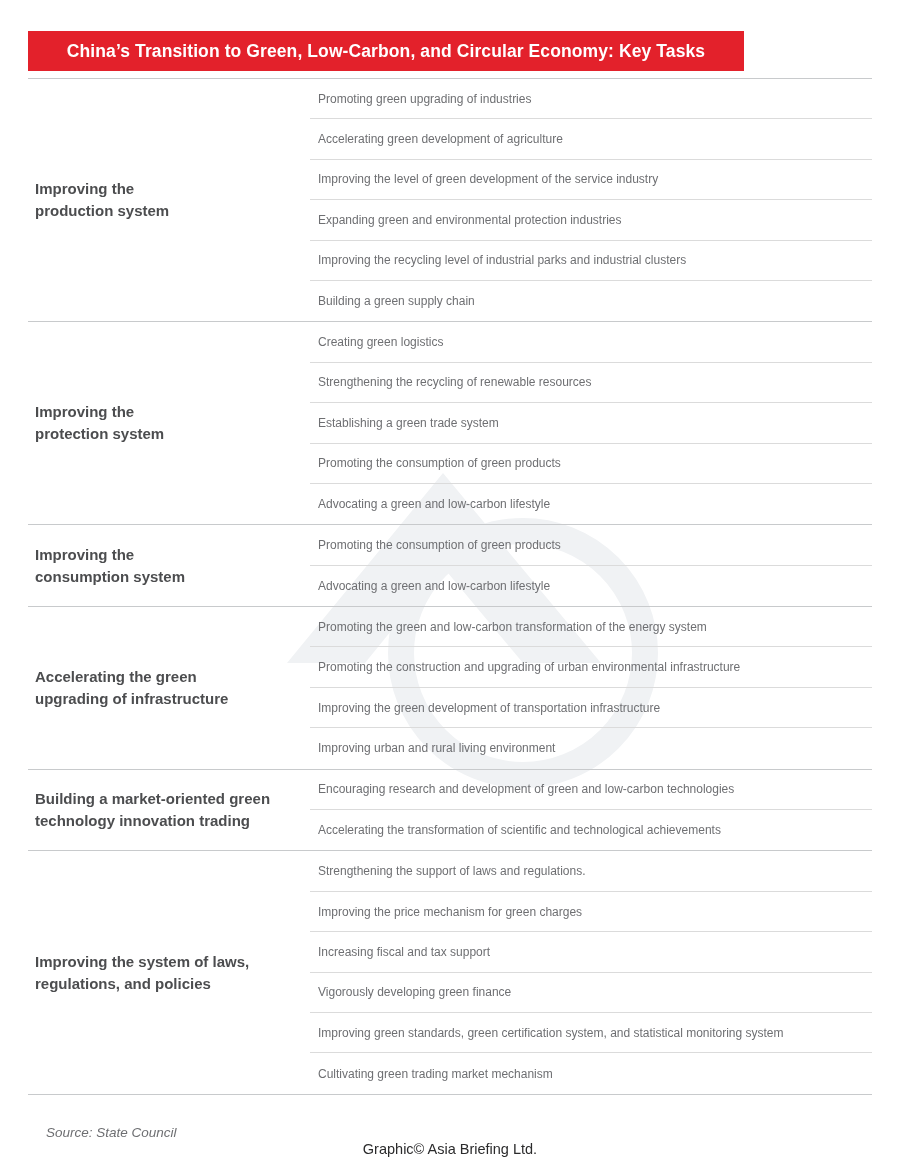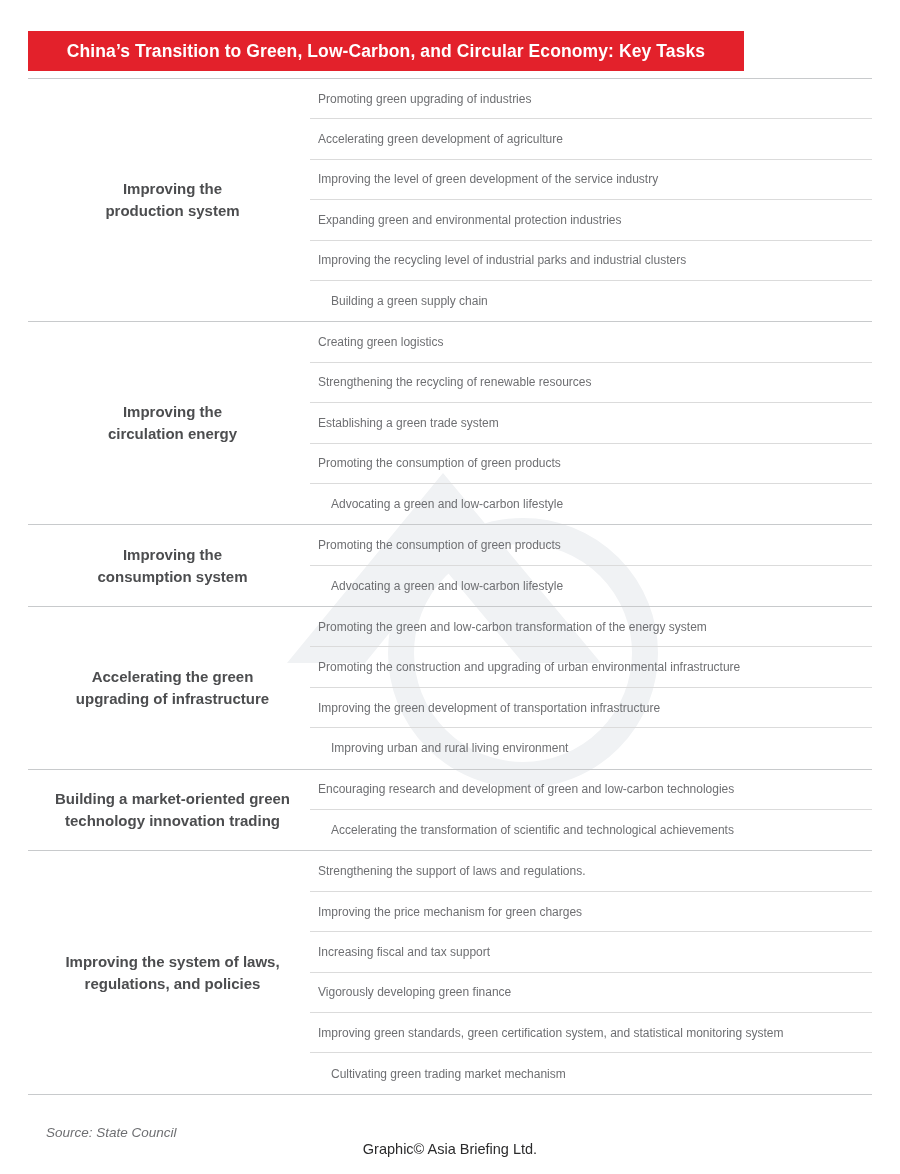--- a/index.html
+++ b/index.html
@@ -42,31 +42,31 @@
     z-index:1;
   }
   .group{
     display:flex;
     border-bottom:1px solid var(--group-divider);
   }
   .category{
     width:282px;flex:0 0 282px;
     display:flex;flex-direction:column;justify-content:center;
     padding-left:7px;
-    font-size:15px;font-weight:bold;color:var(--category-text);line-height:22px;text-align:center;
+    font-size:15px;font-weight:bold;color:var(--category-text);line-height:22px;
   }
   .items{flex:1;min-width:0;}
   .item{
     height:40.4px;border-bottom:1px solid var(--item-divider);
     display:flex;align-items:center;
     padding-left:8px;
     font-size:12px;color:var(--item-text);
     white-space:nowrap;
   }
-  .item:last-child{border-bottom:none;margin-left:13px;}
+  .item:last-child{border-bottom:none;}
 
   .footer{
     position:absolute;left:28px;right:28px;top:1113px;z-index:1;
   }
   .source-note{
     display:block;margin-top:12px;margin-left:18px;
     font-size:13.5px;font-style:italic;color:var(--footer-source);
   }
   .credit-note{
     display:block;text-align:center;margin-top:1px;
@@ -100,21 +100,21 @@
           <div class="item">Accelerating green development of agriculture</div>
           <div class="item">Improving the level of green development of the service industry</div>
           <div class="item">Expanding green and environmental protection industries</div>
           <div class="item">Improving the recycling level of industrial parks and industrial clusters</div>
           <div class="item">Building a green supply chain</div>
         </div>
       </div>
       <div class="group">
         <div class="category">
           <div>Improving the</div>
-          <div>circulation energy</div>
+          <div>protection system</div>
         </div>
         <div class="items">
           <div class="item">Creating green logistics</div>
           <div class="item">Strengthening the recycling of renewable resources</div>
           <div class="item">Establishing a green trade system</div>
           <div class="item">Promoting the consumption of green products</div>
           <div class="item">Advocating a green and low-carbon lifestyle</div>
         </div>
       </div>
       <div class="group">

